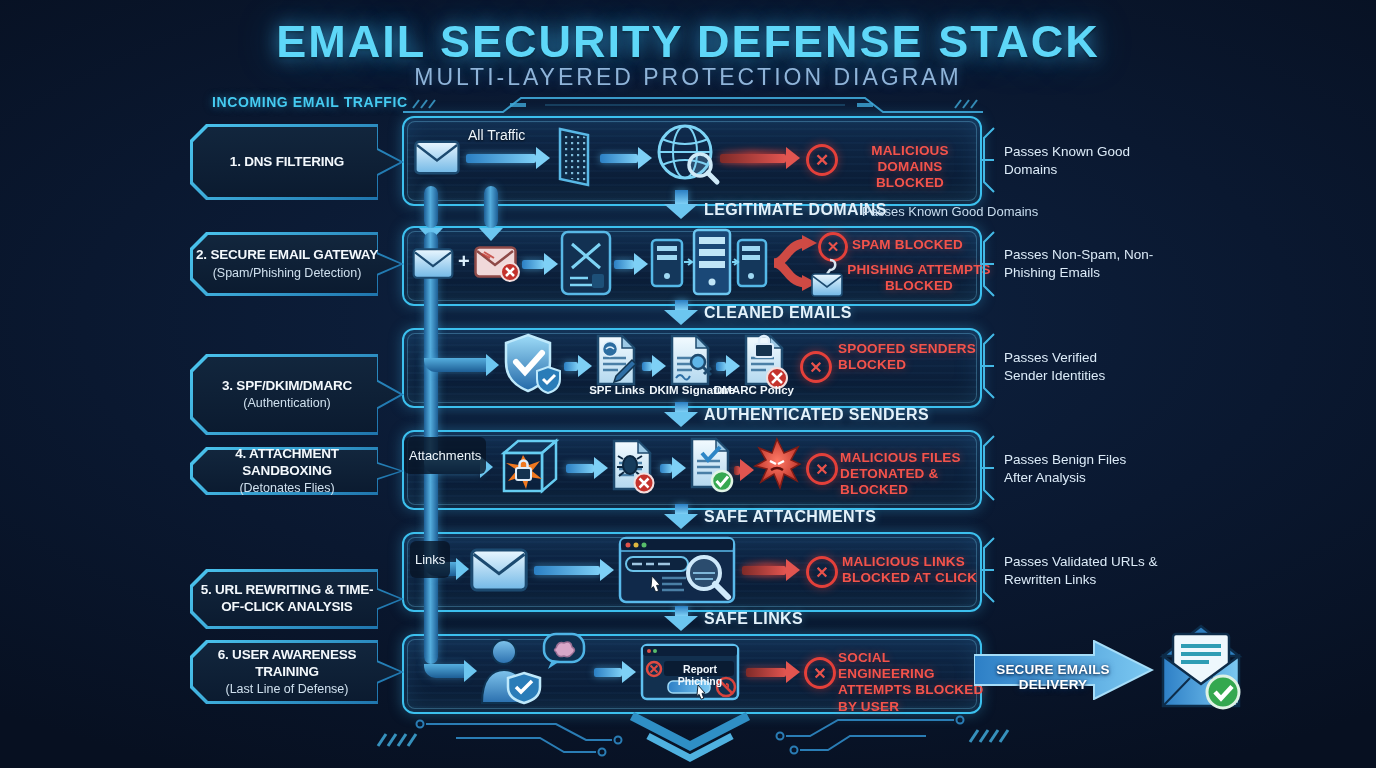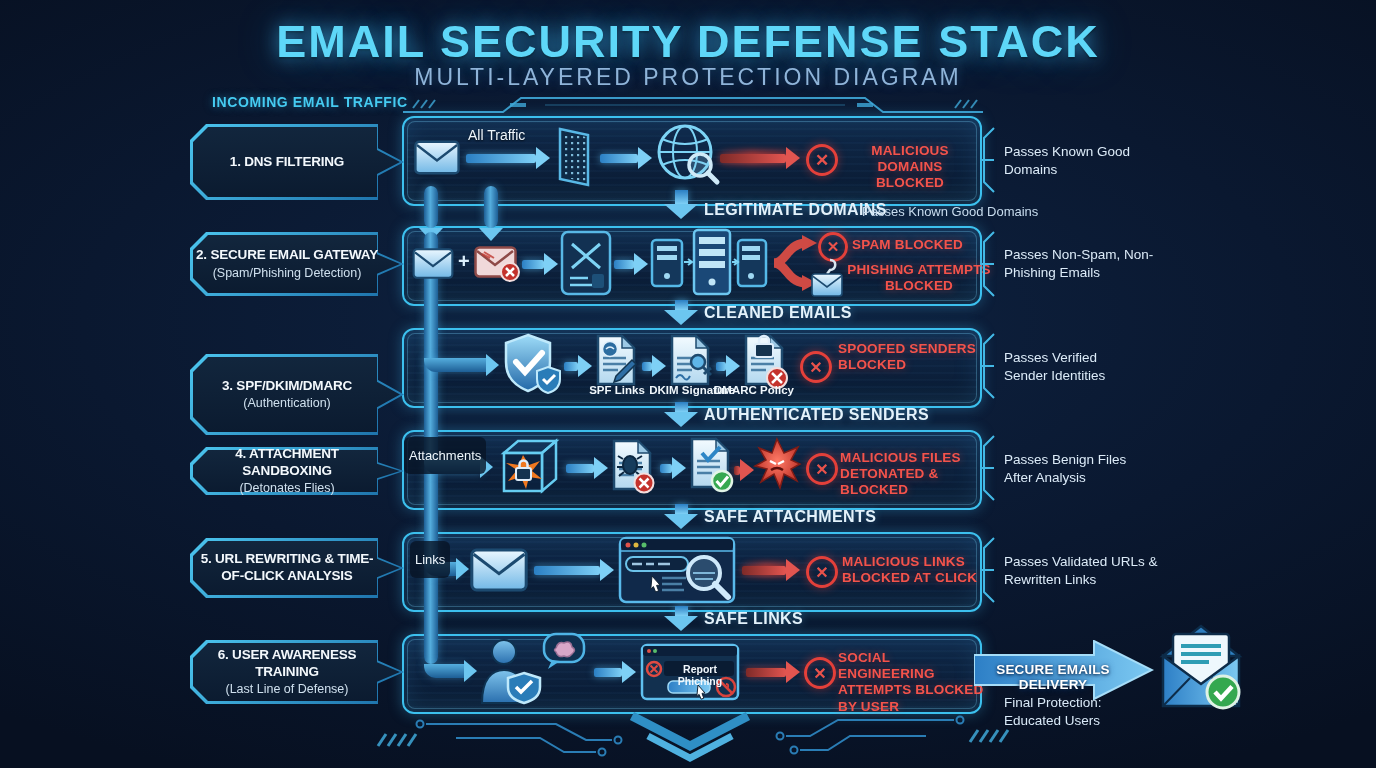--- a/index.html
+++ b/index.html
@@ -181,21 +181,21 @@
       </div>
 </div>
 <div class="abs lbox" style="top:447px;height:48px">
   <div class="shell"></div>
       <div class="inner"></div>
   <div class="txt">
         <div class="t1">4. ATTACHMENT SANDBOXING</div>
   <div class="t2">(Detonates Flies)</div>
       </div>
 </div>
-<div class="abs lbox" style="top:538px;height:60px">
+<div class="abs lbox" style="top:569px;height:60px">
   <div class="shell"></div>
       <div class="inner"></div>
   <div class="txt">
         <div class="t1" style="max-width:180px">5. URL REWRITING &amp; TIME-OF-CLICK ANALYSIS</div>
       </div>
 </div>
 <div class="abs lbox" style="top:640px;height:64px">
   <div class="shell"></div>
       <div class="inner"></div>
   <div class="txt">
@@ -479,21 +479,20 @@
       <div class="stem"></div>
       <div class="head"></div>
     </div>
 <div class="abs xcircle" style="left:804px;top:657px;width:26px;height:26px;font-size:16px">✕</div>
 <div class="abs blocked" style="left:838px;top:650px;width:150px">SOCIAL ENGINEERING ATTEMPTS BLOCKED BY USER</div>
 
 <svg class="abs" style="left:974px;top:640px" width="180" height="60">
   <polygon points="0,15 120,15 120,1 178,30 120,59 120,45 0,45" fill="url(#gBlue)" stroke="#a6ddf8" stroke-width="2"></polygon>
 </svg>
 <div class="abs deliverytext" style="left:978px;top:662px;width:150px">SECURE EMAILS DELIVERY</div>
-<div class="abs finalnote" style="left:1004px;top:694px;width:132px">Final Protection: Educated Users</div>
 <svg class="abs" style="left:1156px;top:616px" width="90" height="100">
   <polygon points="7,40 45,10 83,40" fill="#2e7fc0" stroke="#0d2c49" stroke-width="2.5"></polygon>
   <rect x="17" y="18" width="56" height="54" rx="3" fill="#eef8fd" stroke="#0d2c49" stroke-width="2.5"></rect>
   <path d="M25 30 h40 M25 38 h40 M25 46 h28" stroke="#2e9db4" stroke-width="4"></path>
   <polygon points="7,40 45,68 83,40 83,90 7,90" fill="url(#gBlue)" stroke="#0d2c49" stroke-width="2.5"></polygon>
   <path d="M7 90 L34 62 M83 90 L56 62" stroke="#0d2c49" stroke-width="2"></path>
   <circle cx="67" cy="76" r="16" fill="#34a84f" stroke="#dff2e5" stroke-width="3"></circle>
   <path d="M59 76 l6 6.5 l11 -12" stroke="#fff" stroke-width="4.5" fill="none"></path>
 </svg>
 

